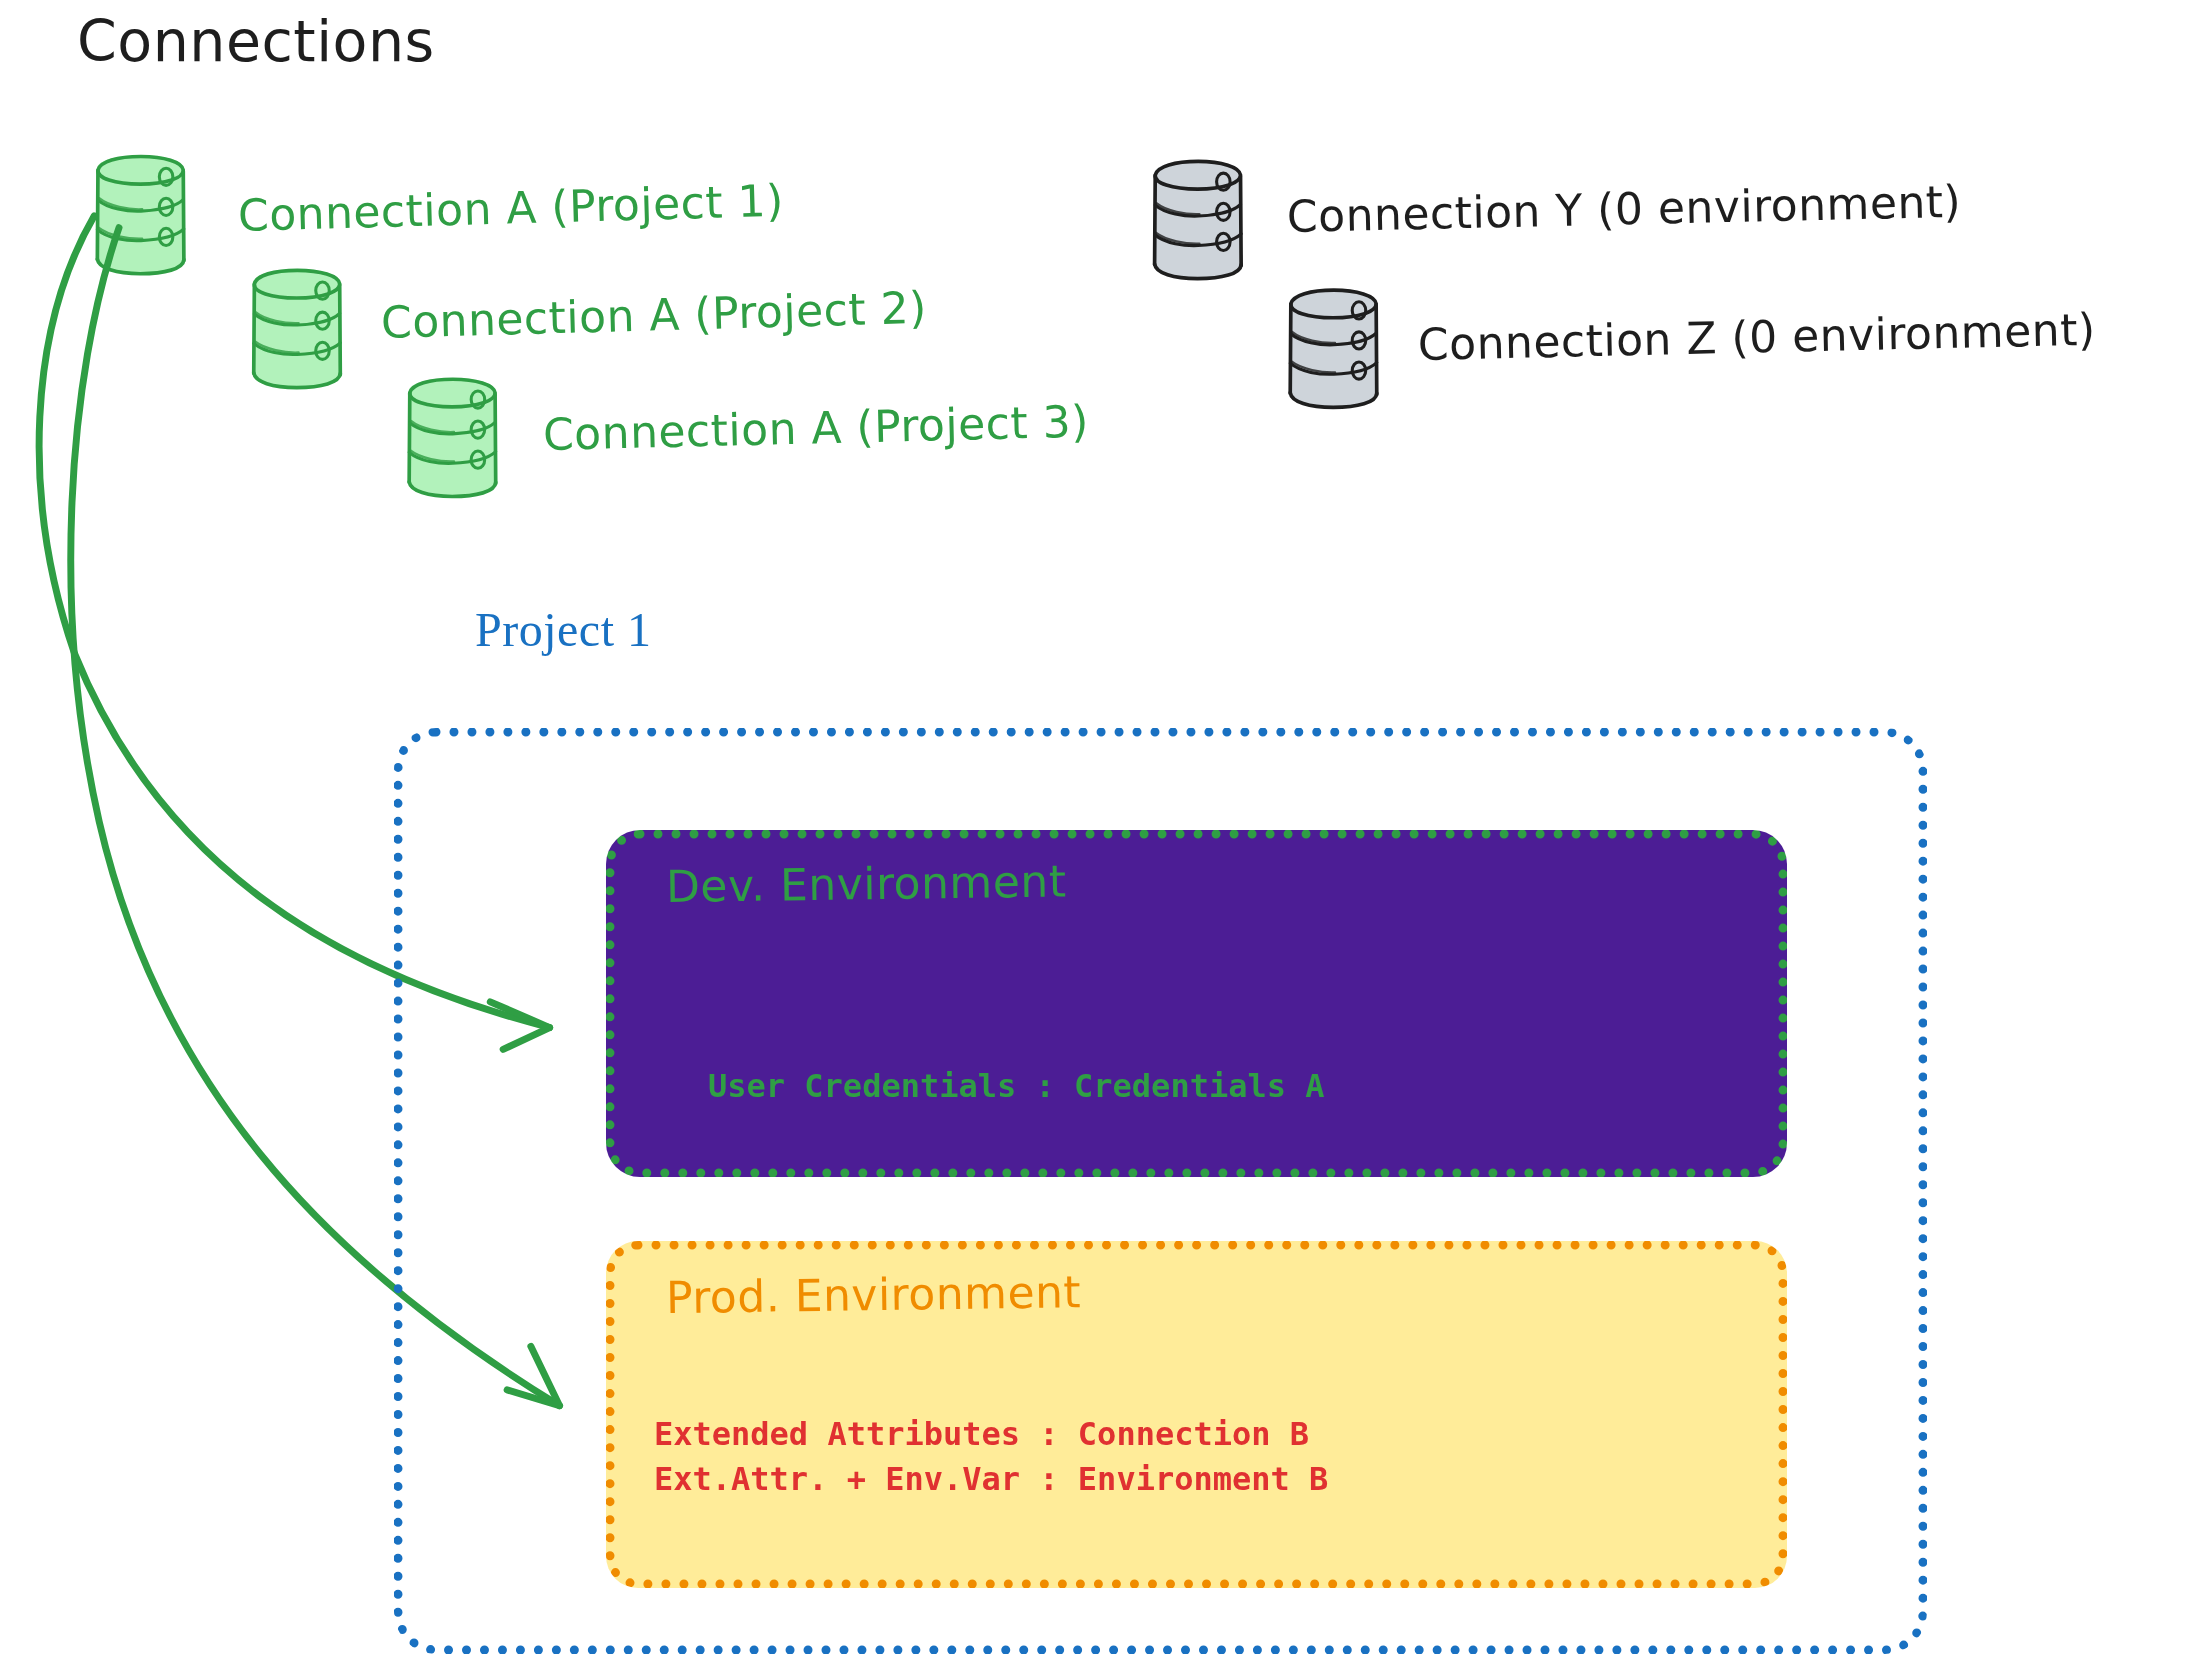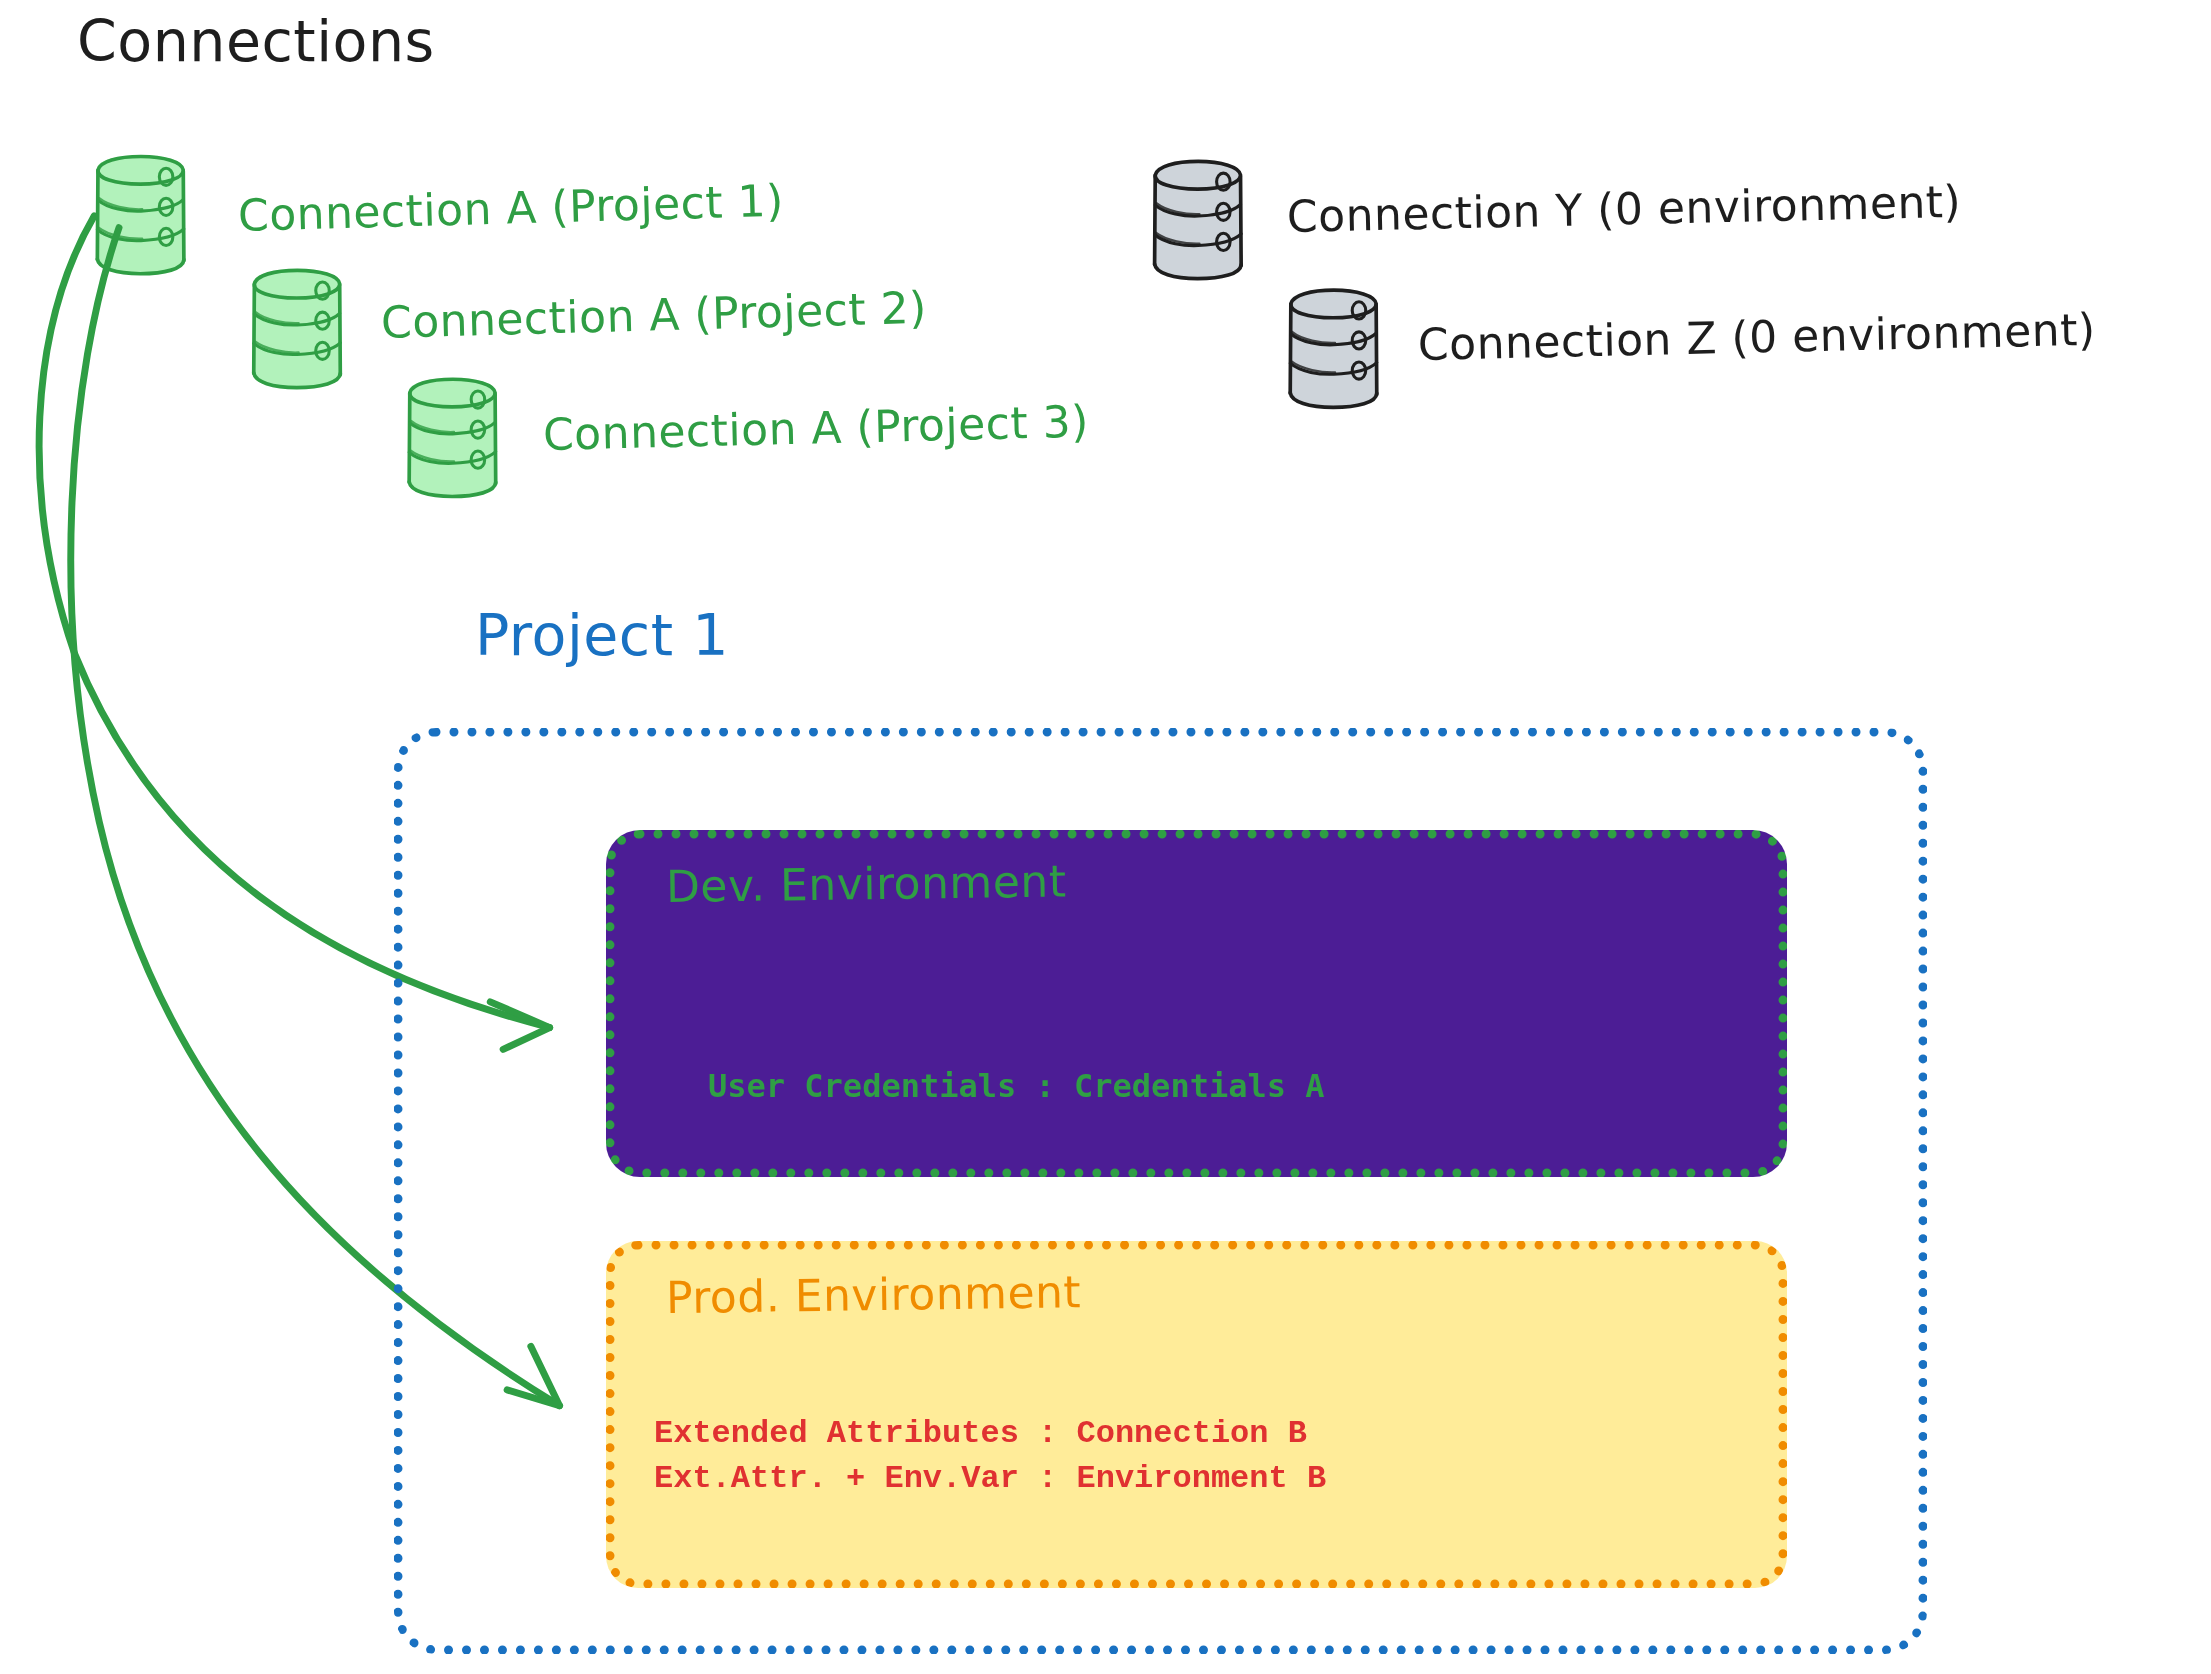--- a/index.html
+++ b/index.html
@@ -43,39 +43,40 @@
     font-size: 44px;
     color: #2f9e44;
   }
   .conn-label-gray {
     font-size: 44px;
     color: #1e1e1e;
   }
   .project-title {
     left: 475px;
     top: 602px;
-    font-size: 57px;
+    font-size: 48px;
     color: #1971c2;
+    font-family: Liberation Serif, serif;
   }
   .env-title {
     font-size: 44px;
   }
   .env-title.dev { color: #2f9e44; }
   .env-title.prod { color: #f08c00; }
 
   .mono {
     position: absolute;
     font-family: "DejaVu Sans Mono", monospace;
     font-weight: bold;
     white-space: pre;
     font-size: 32px;
     letter-spacing: 0px;
   }
   .mono.green { color: #2f9e44; }
-  .mono.red   { color: #e03131; font-family: Liberation Mono, monospace; }
+  .mono.red   { color: #e03131; }
 
   
   .dotted-box {
     position: absolute;
     box-sizing: border-box;
     border-style: dotted;
   }
   #project-box {
     left: 394px;
     top: 728px;

